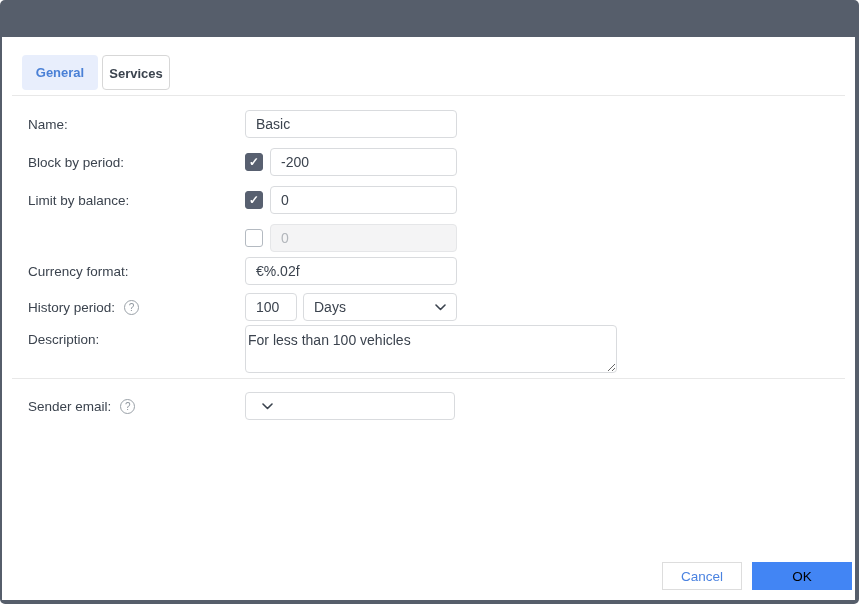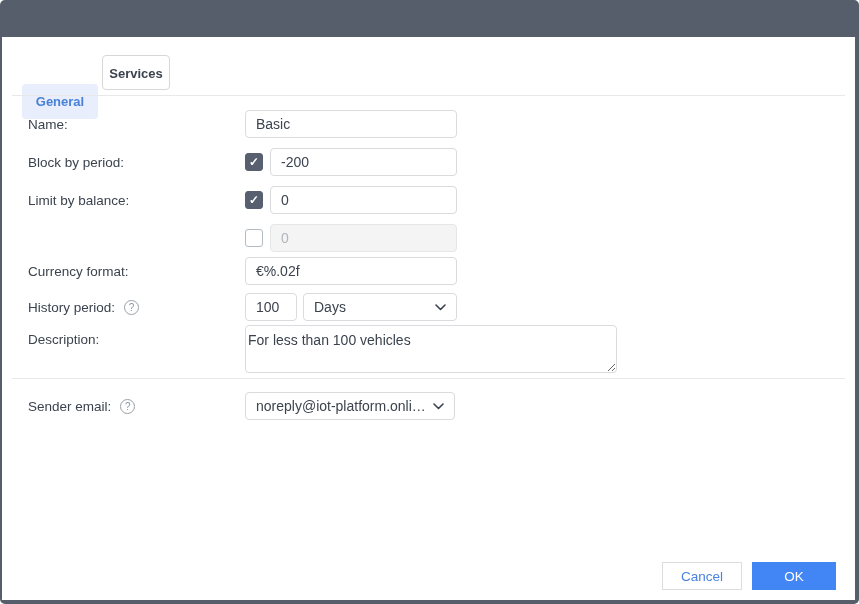--- a/index.html
+++ b/index.html
@@ -11,21 +11,21 @@
   
   .titlebar{position:absolute;left:0;top:0;right:0;height:37px;}
   .title{position:absolute;left:28px;top:0;line-height:37px;font-size:15px;font-weight:600;color:#f2f4f6;letter-spacing:.2px;}
   .close{position:absolute;right:16px;top:0;line-height:36px;font-size:19px;color:#dde0e4;cursor:pointer;}
 
   
   .body-bg{position:absolute;left:2px;right:4px;top:37px;bottom:4px;background:#ffffff;}
 
   
   .tab{position:absolute;top:55px;height:35px;line-height:35px;text-align:center;font-size:13px;font-weight:600;border-radius:4px;box-sizing:border-box;cursor:pointer;}
-  .tab-general{left:22px;width:76px;background:#e8eefc;color:#4a80d6;margin-top:29px;}
+  .tab-general{left:22px;width:76px;background:#e8eefc;color:#4a80d6;}
   .tab-services{left:102px;width:68px;background:#ffffff;border:1px solid #d7d7d7;color:#3b434e;}
 
   .divider{position:absolute;left:12px;right:14px;height:1px;background:#e8e8e8;}
   .divider-top{top:95px;}
   .divider-bottom{top:378px;}
 
   
   .lbl{position:absolute;left:28px;height:28px;font-size:13.5px;color:#3b434e;display:flex;align-items:center;gap:9px;}
   .lbl-name{top:110px;} .lbl-bb{top:148px;} .lbl-lb{top:186px;} .lbl-bd{top:224px;}
   .lbl-cf{top:257px;} .lbl-hp{top:293px;} .lbl-desc{top:325px;} .lbl-se{top:392px;}
@@ -53,21 +53,21 @@
   
   .select{position:absolute;height:28px;box-sizing:border-box;border:1px solid #d9dbde;border-radius:4px;padding:0 10px;display:flex;align-items:center;justify-content:space-between;font-size:14px;color:#3b434e;background:#fff;cursor:pointer;}
   .sel-unit{left:303px;top:293px;width:154px;}
   .sel-email{left:245px;top:392px;width:210px;}
   .select-value{white-space:nowrap;overflow:hidden;}
   .chevron{flex:none;margin-left:6px;}
 
   
   .btn{position:absolute;height:28px;border-radius:0;font-size:13.5px;font-family:inherit;cursor:pointer;box-sizing:border-box;}
   .btn-cancel{left:662px;top:562px;width:80px;background:#fff;border:1px solid #dddddd;color:#4a82e0;}
-  .btn-ok{left:752px;top:562px;width:84px;background:#4285f4;border:1px solid #4285f4;color:#ffffff;}
+  .btn-ok{left:752px;top:562px;width:100px;background:#4285f4;border:1px solid #4285f4;color:#000000;}
 </style>
 </head>
 <body>
 
 <div class="dialog">
 
 
   <div class="body-bg"></div>
 
   <div class="tab tab-general">General</div>
@@ -113,21 +113,20 @@
   <div class="lbl lbl-desc">Description:</div>
   <textarea class="field f-desc" style="">For less than 100 vehicles</textarea>
 
   <div class="divider divider-bottom"></div>
 
   <div class="lbl lbl-se">
     <span>Sender email:</span>
     <span class="help">?</span>
   </div>
   <div class="select sel-email">
-    <span class="select-value">noreply@iot-platform.onli…</span>
     <svg class="chevron" width="11" height="7" viewBox="0 0 11 7">
         <polyline points="1,1 5.5,5.5 10,1" fill="none" stroke="#3b434e" stroke-width="1.6" stroke-linecap="round" stroke-linejoin="round"></polyline>
       </svg>
   </div>
 
   <button class="btn btn-cancel">Cancel</button>
   <button class="btn btn-ok">OK</button>
 
 </div>
 

